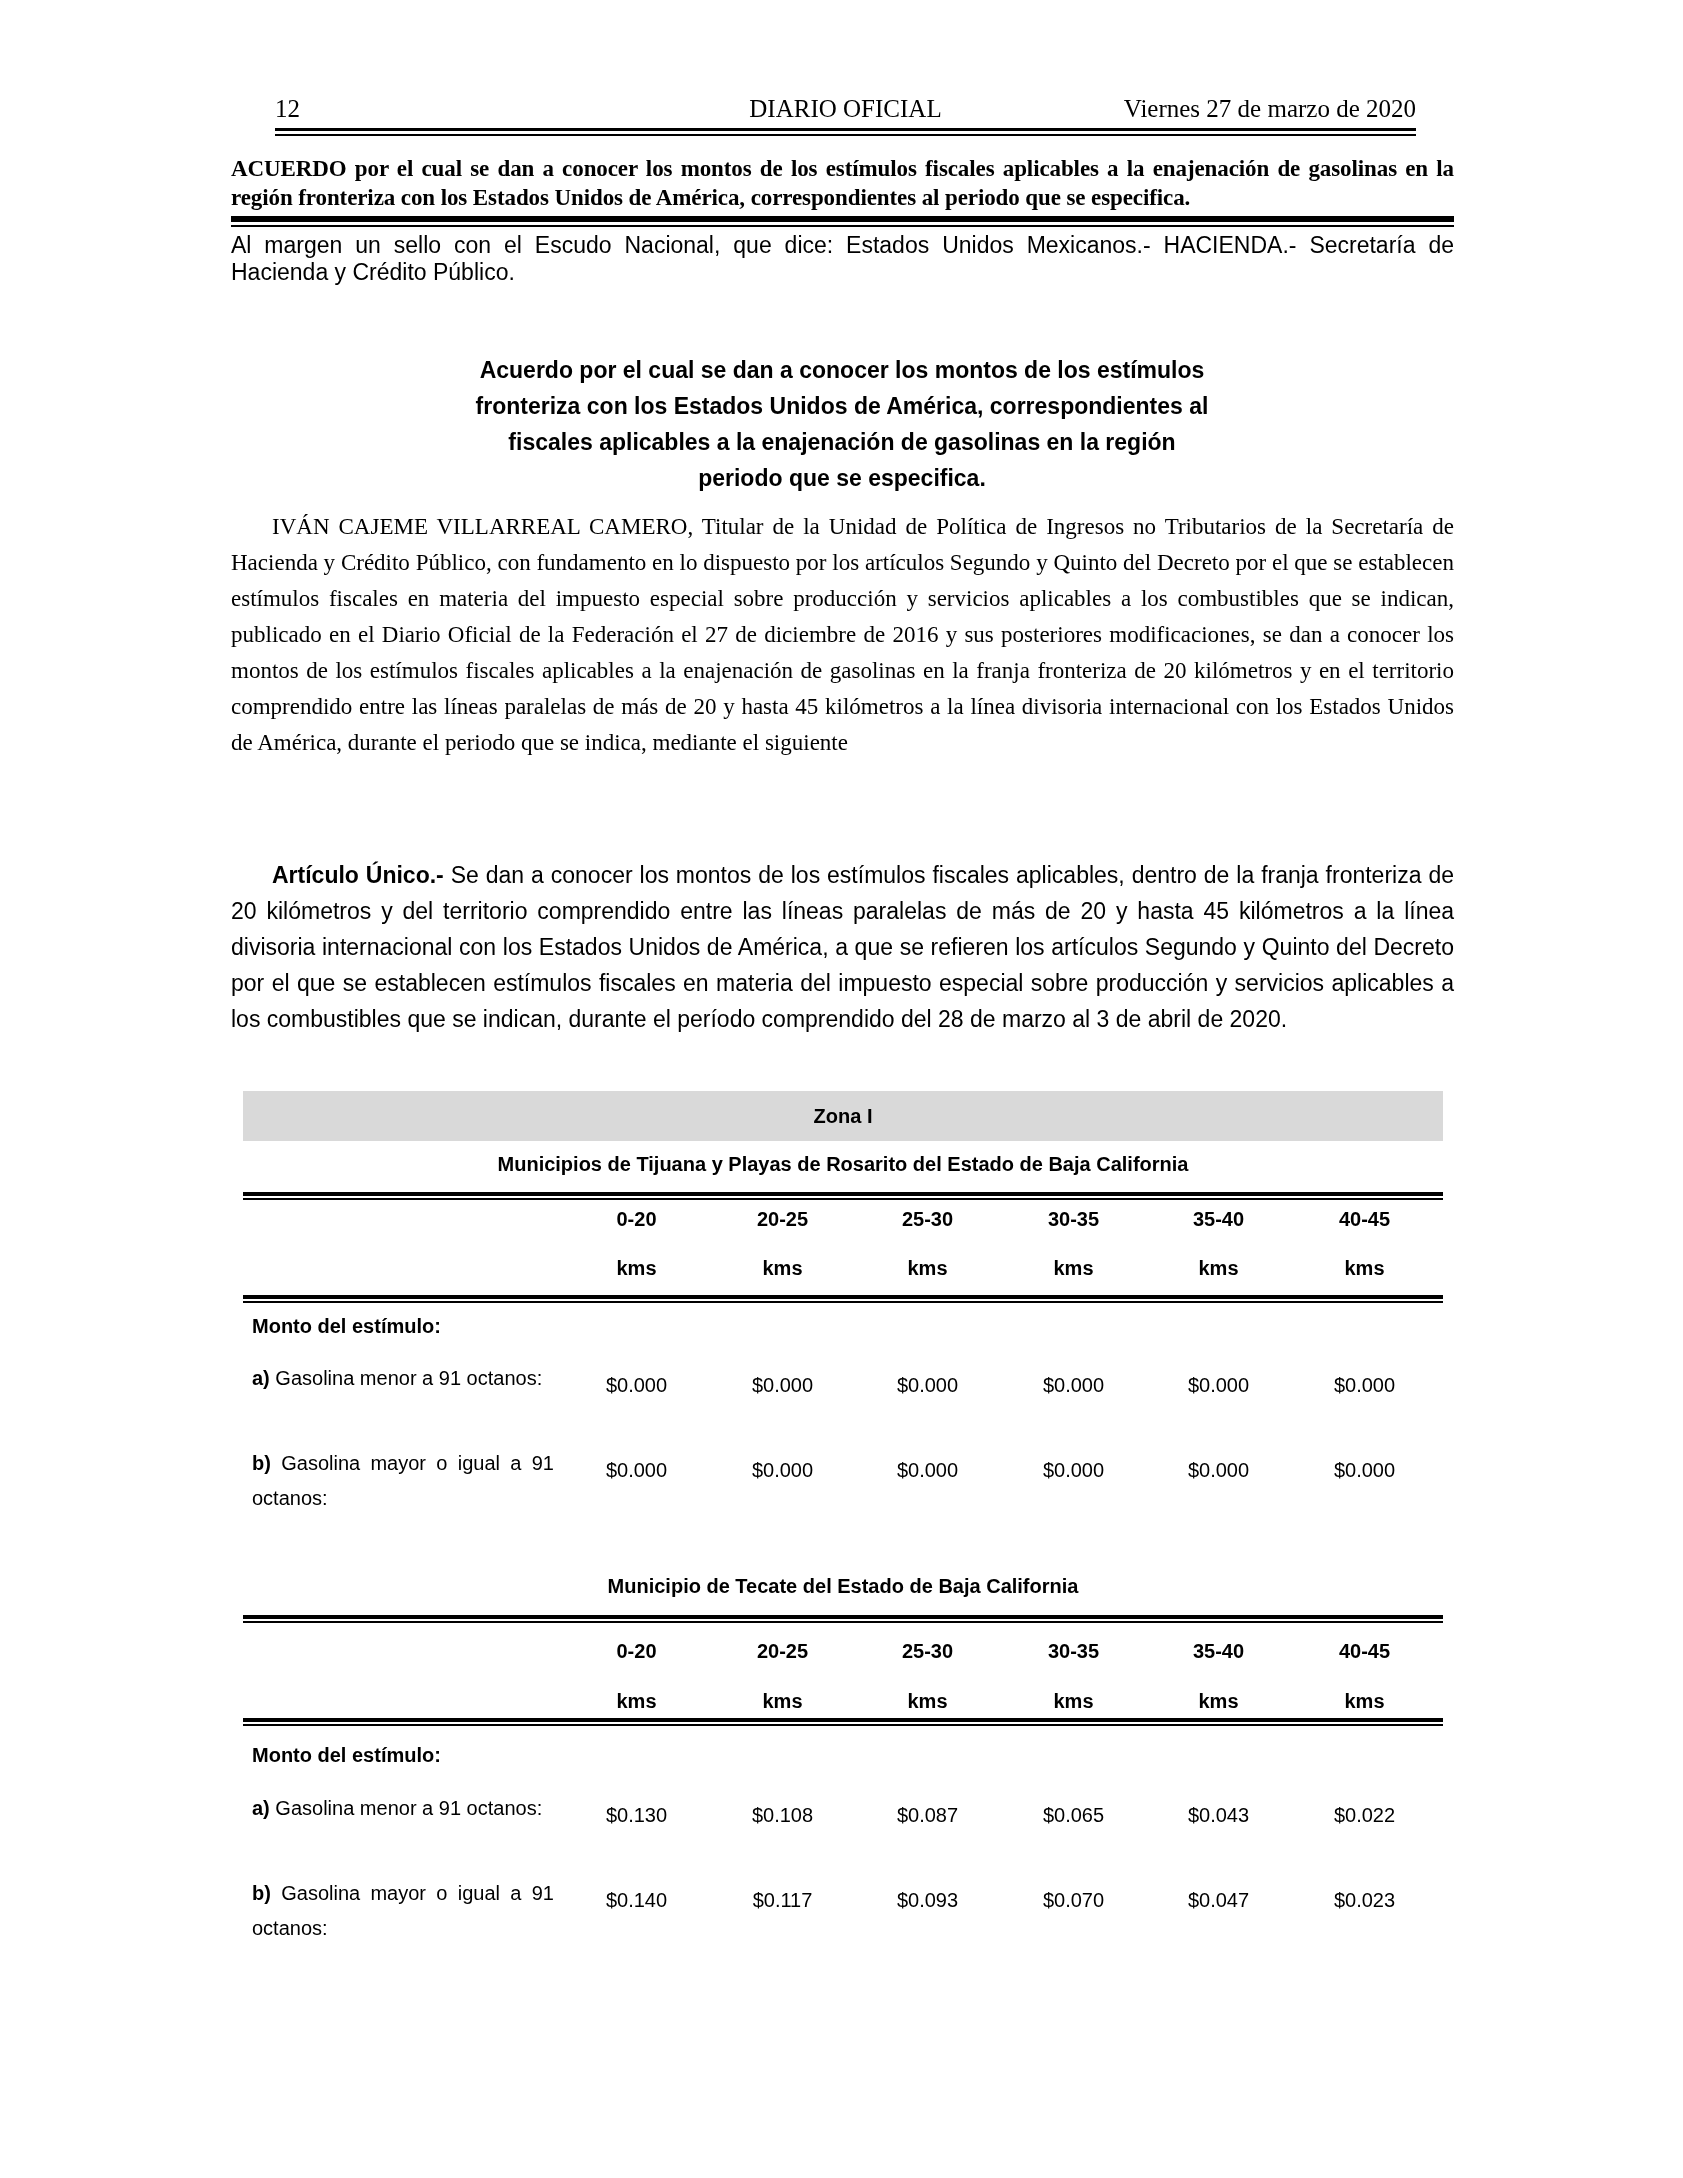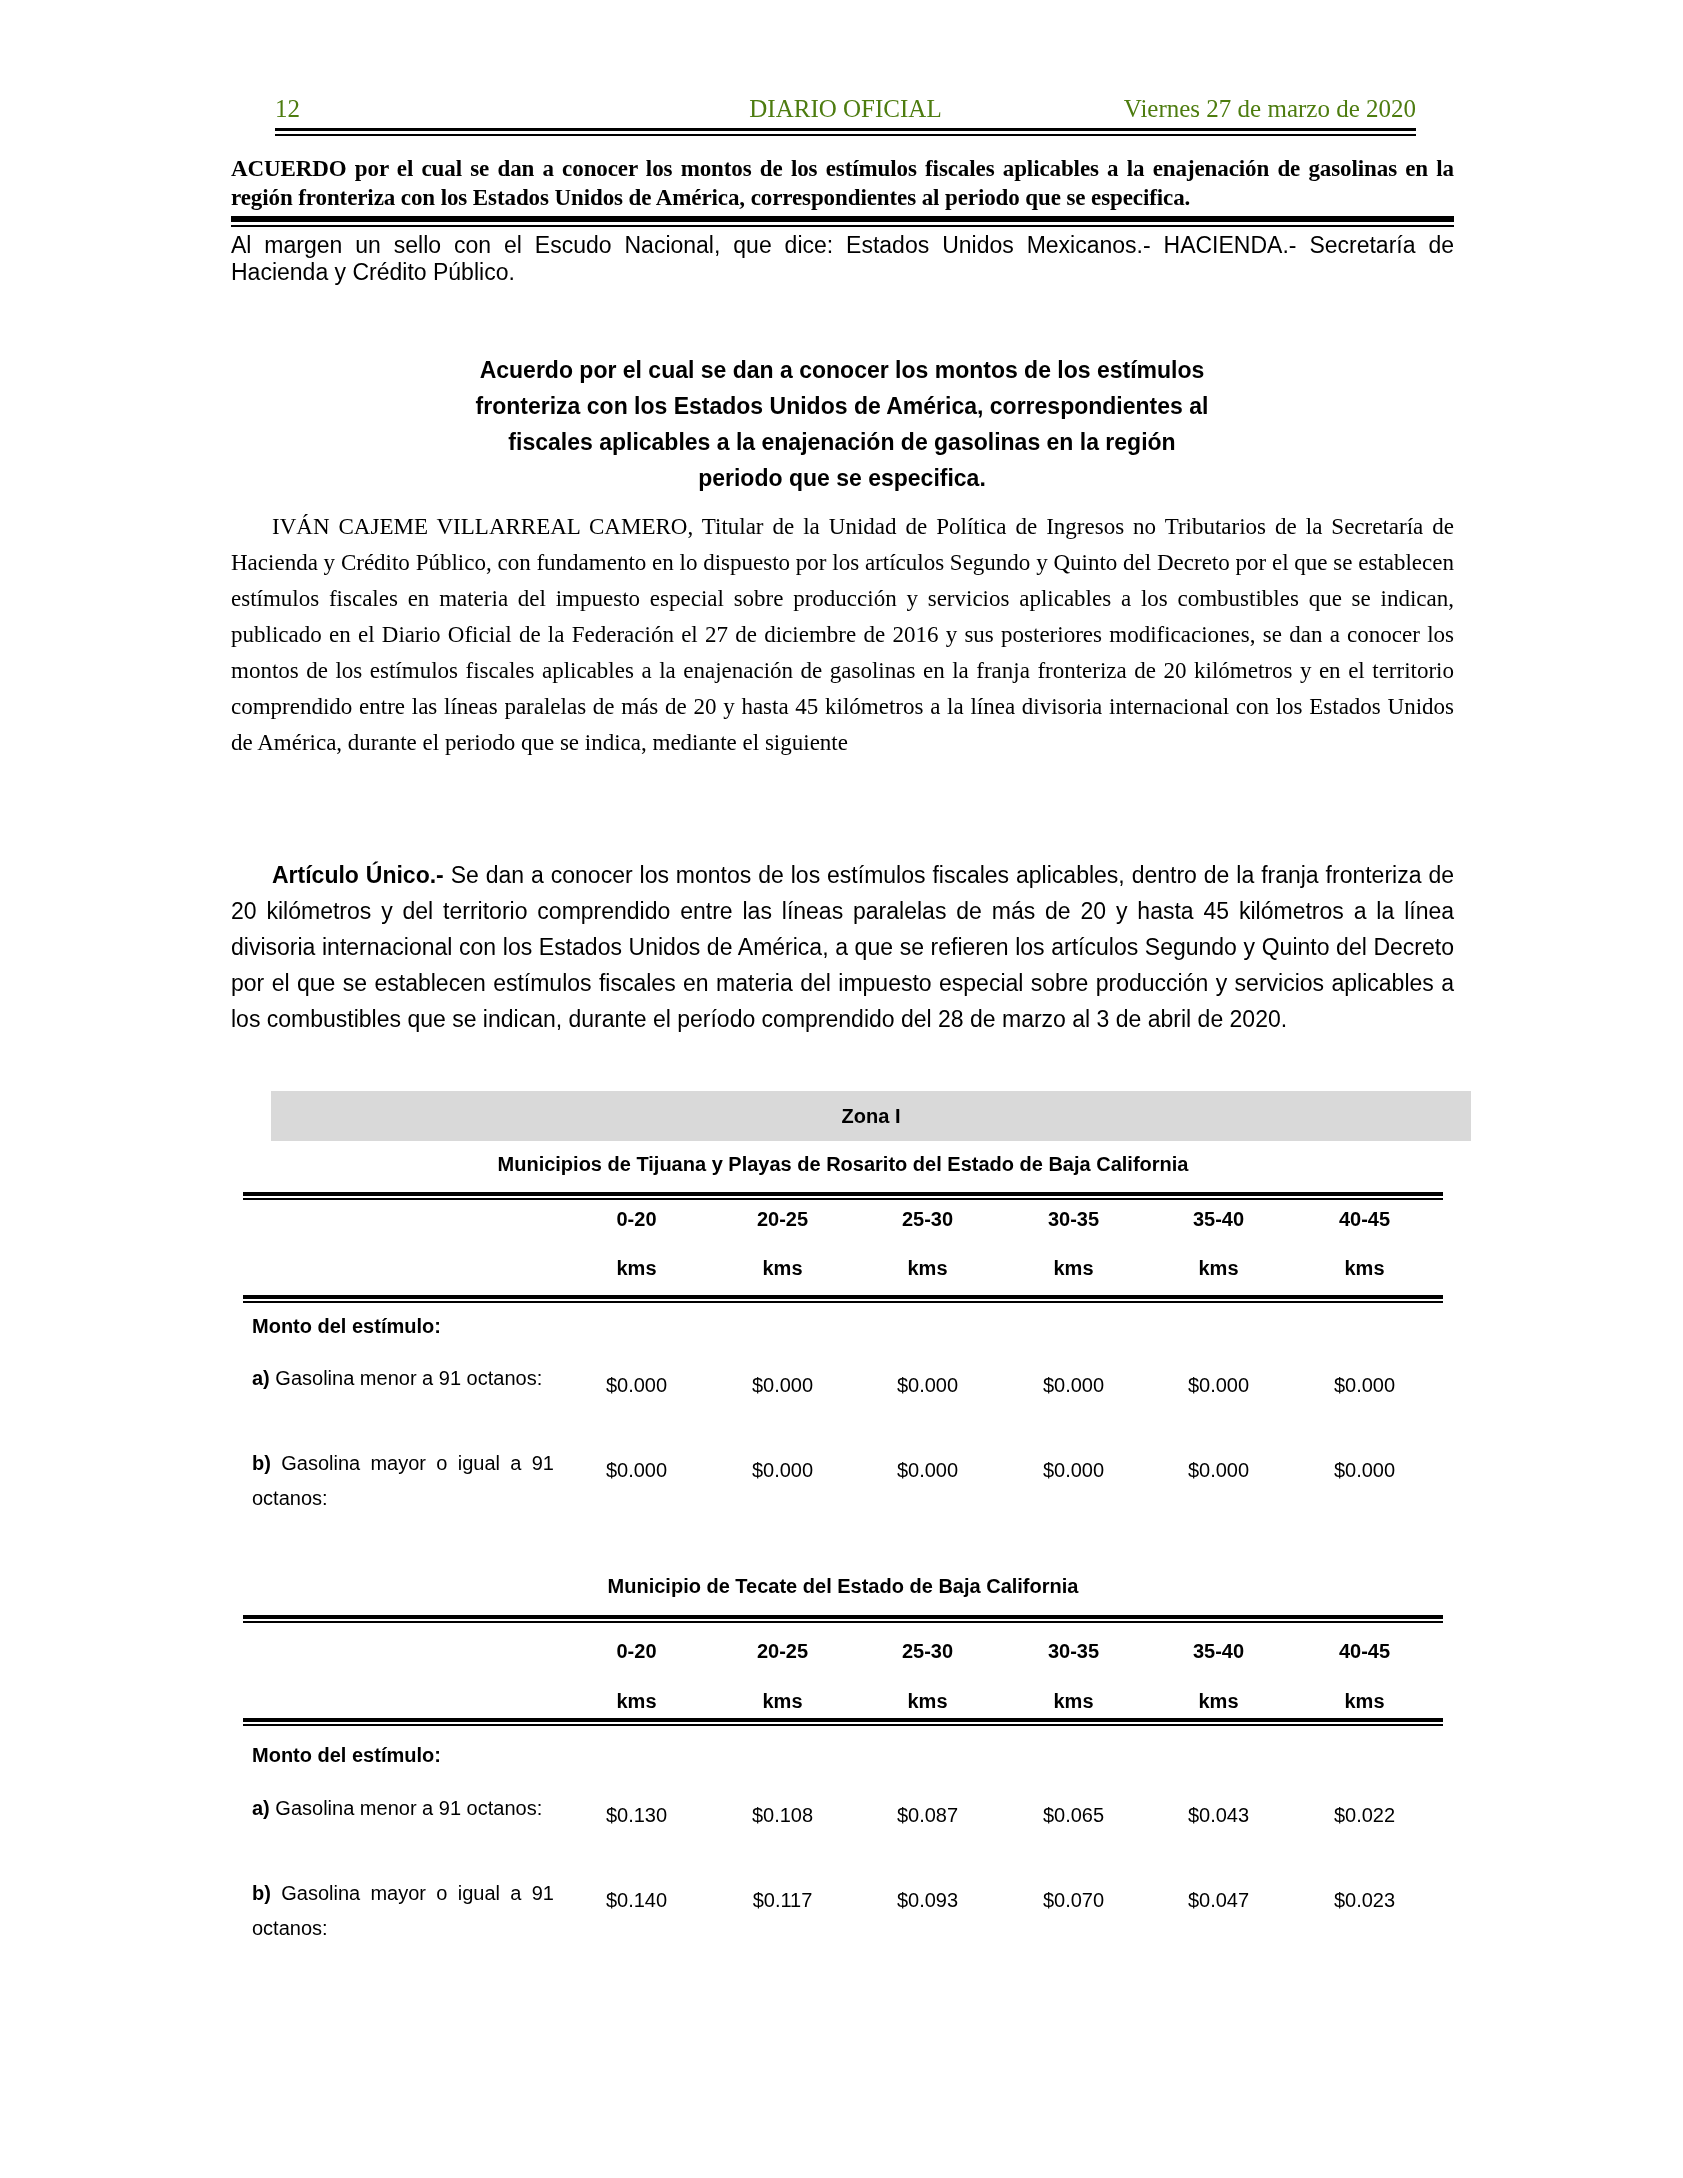--- a/index.html
+++ b/index.html
@@ -1,21 +1,21 @@
 <!DOCTYPE html>
 <html><head>
 <meta charset="utf-8">
 <style>
   html, body { margin: 0; padding: 0; background: #ffffff; }
   body { width: 1683px; height: 2178px; position: relative; overflow: hidden; color: #000; }
   .page { position: absolute; left: 0; top: 0; width: 1683px; height: 2178px; }
 
   
   .run-head { position: absolute; left: 275px; top: 95px; width: 1141px; height: 34px;
-    font-family: "Liberation Serif", serif; font-size: 25px; color: #4d7c0f; }
+    font-family: "Liberation Serif", serif; font-size: 25px; color: #000000; }
   .run-head span { position: absolute; top: 0; white-space: nowrap; }
   .run-page { left: 0; }
   .run-title { left: 50%; transform: translateX(-50%); }
   .run-date { right: 0; }
   .rule-head { position: absolute; left: 275px; width: 1141px; top: 128px; height: 8px;
     border-top: 3px solid #000; border-bottom: 2px solid #000; box-sizing: border-box; }
 
   
   .decree-title { position: absolute; left: 231px; top: 154px; width: 1223px;
     font-family: "Liberation Serif", serif; font-weight: bold; font-size: 23px; line-height: 29px;
@@ -40,21 +40,21 @@
   .para-1 { top: 509px; font-family: Liberation Serif, serif; }
   .para-2 { top: 857px; }
   .para-2 .lead { font-weight: bold; }
 
   .acuerdo-head { position: absolute; left: 0; width: 1683px; top: 808px; text-align: center;
     font-weight: bold; font-size: 22px; }
 
   
   .zona-box { position: absolute; left: 243px; width: 1200px; top: 1091px; height: 50px;
     background: #d9d9d9; display: flex; align-items: center; justify-content: center;
-    font-weight: bold; font-size: 20px; margin-left: 28px; }
+    font-weight: bold; font-size: 20px; }
   .tbl-title { position: absolute; left: 243px; width: 1200px; text-align: center;
     font-weight: bold; font-size: 20px; }
   .tbl-rule { position: absolute; left: 243px; width: 1200px; height: 8px;
     border-top: 4px solid #000; border-bottom: 2px solid #000; box-sizing: border-box; }
   .col-head { position: absolute; width: 119px; text-align: center; font-weight: bold; font-size: 20px; }
   .row-label { position: absolute; left: 252px; width: 302px; font-size: 20px; line-height: 35px;
     text-align: justify; text-align-last: left; }
   .row-label b { font-weight: bold; }
   .monto { position: absolute; left: 252px; font-weight: bold; font-size: 20px; }
   .cell { position: absolute; width: 119px; text-align: center; font-size: 20px; }

